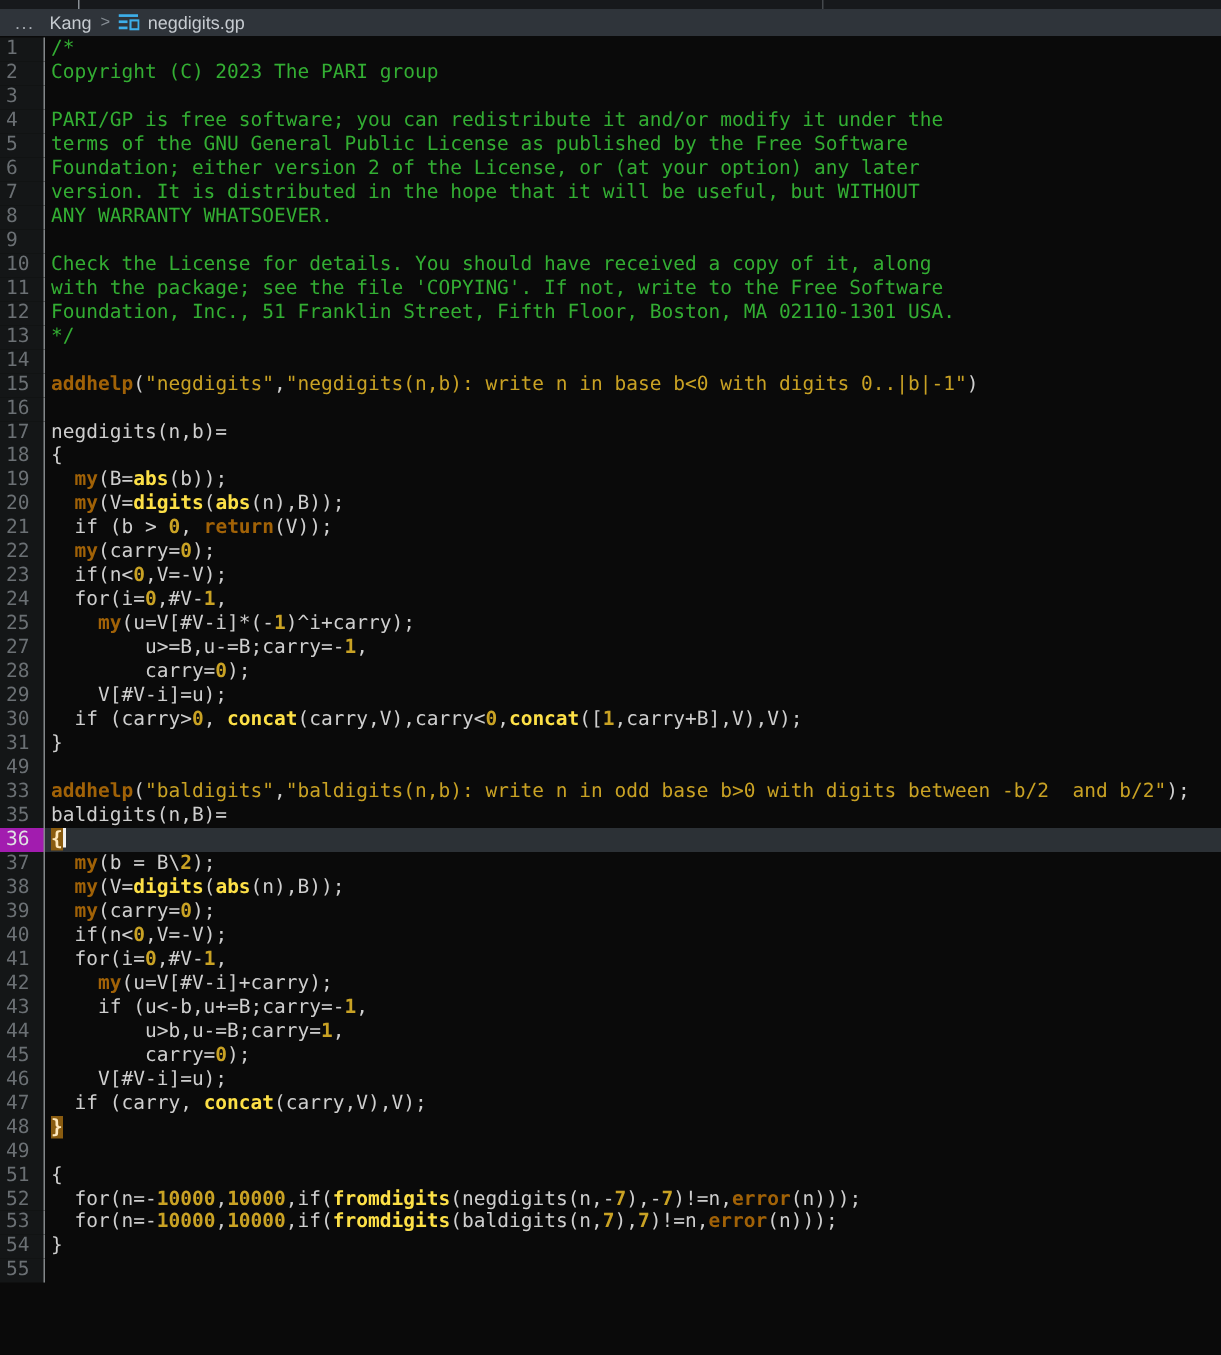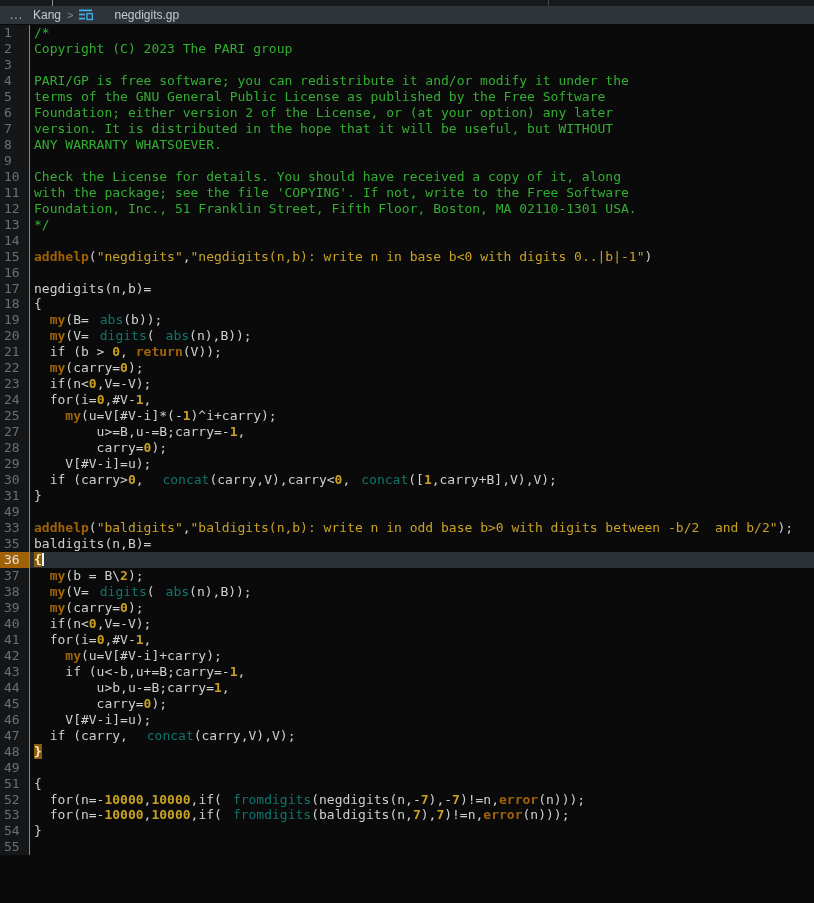--- a/index.html
+++ b/index.html
@@ -11,36 +11,36 @@
   .top-tick { position:absolute; top:0; width:1px; height:6px; background:#8a9095; }
   .top-tick.t2 { background:#44484c; }
 
   
   .breadcrumb { height:18px; background:#2f343a; display:flex; align-items:center;
                 font-family:"Liberation Sans","DejaVu Sans",sans-serif; font-size:12px;
                 color:#c6cbd0; padding:0 6px; gap:6px; }
   .bc-ellipsis { color:#a7adb3; letter-spacing:1px; cursor:pointer; padding:0 4px; }
   .bc-item { color:#c6cbd0; cursor:pointer; }
   .bc-sep { color:#858c93; font-size:11px; }
-  .bc-file { display:flex; align-items:center; gap:21px; cursor:pointer; }
+  .bc-file { display:flex; align-items:center; gap:5px; cursor:pointer; }
   .bc-icon { display:inline-block; width:14px; height:12px; }
 
   
   .editor { height:879px; background:#0a0a0a; overflow:hidden; padding-top:1px; }
   .line { display:flex; height:15.98px; line-height:15.98px; font-size:13px; white-space:pre; }
   .ln { flex:0 0 30px; width:30px; padding-left:4px; color:#6b7074; background:#141617;
         border-right:1px solid #83878a; font-size:13px; cursor:pointer; }
   .lc { flex:1 1 auto; padding-left:4px; color:#cfcfcf; position:relative; }
-  .line.cur .ln { color:#dfe1e3; background:#a16207; }
+  .line.cur .ln { color:#dfe1e3; background:#a21caf; }
   .line.cur .lc { background:#2c3136; }
 
   .pl { color:#cfcfcf; }
   .cm { color:#33ae33; }
   .kw { color:#a16207; font-weight:bold; }
-  .fn { color:#0f766e; font-weight:normal;margin-left:11px; }
+  .fn { color:#fde047; font-weight:bold; }
   .st { color:#c9a224; }
   .nu { color:#c9a224; font-weight:bold; }
   .br { background:#8a5c10; color:#ffe9bd; font-weight:bold; }
 
   .cursor { display:inline-block; width:2px; height:13px; background:#f2f2f2;
             vertical-align:middle; margin-left:0; position:relative; top:-1px; }
 </style>
 </head>
 <body>
 

